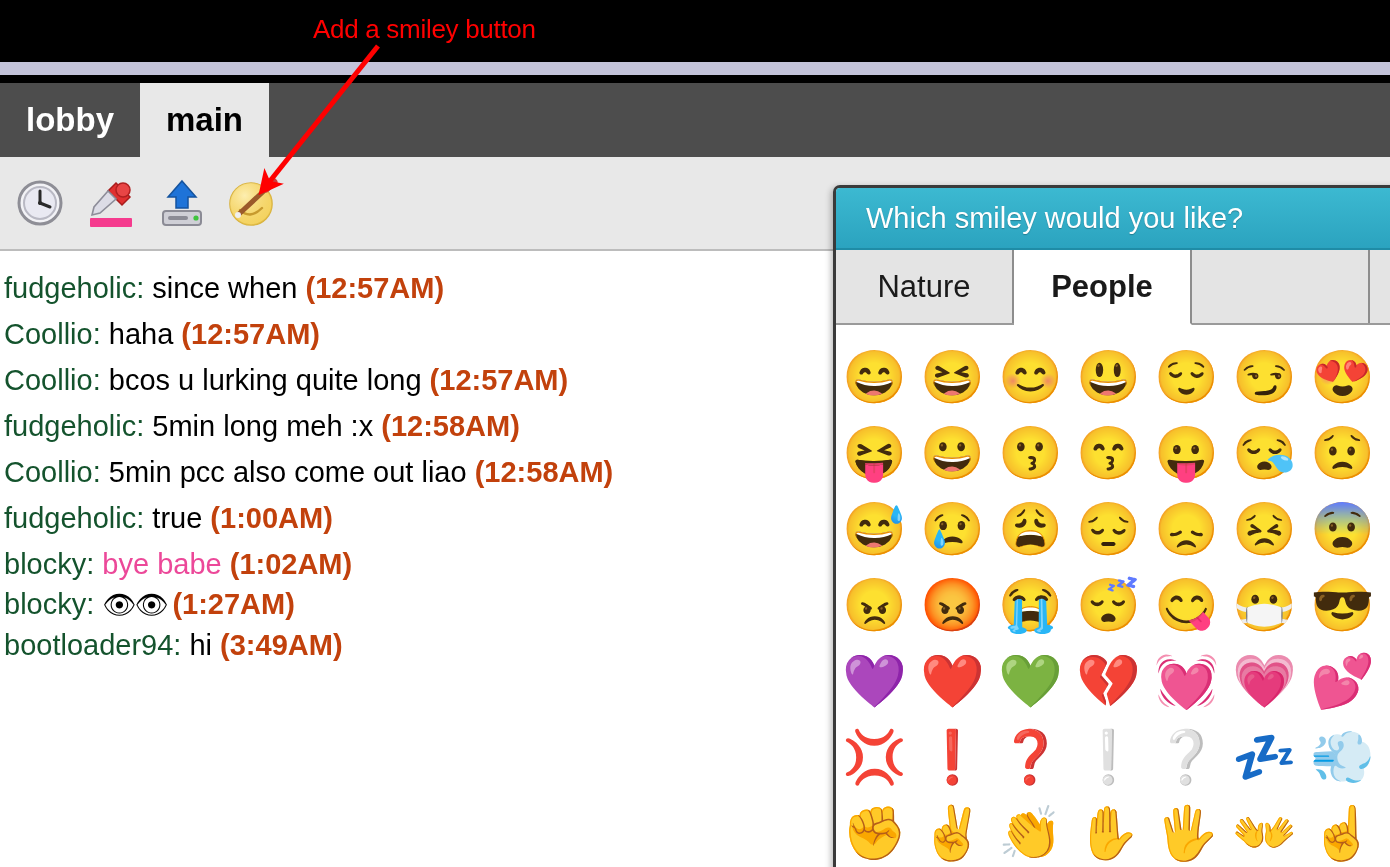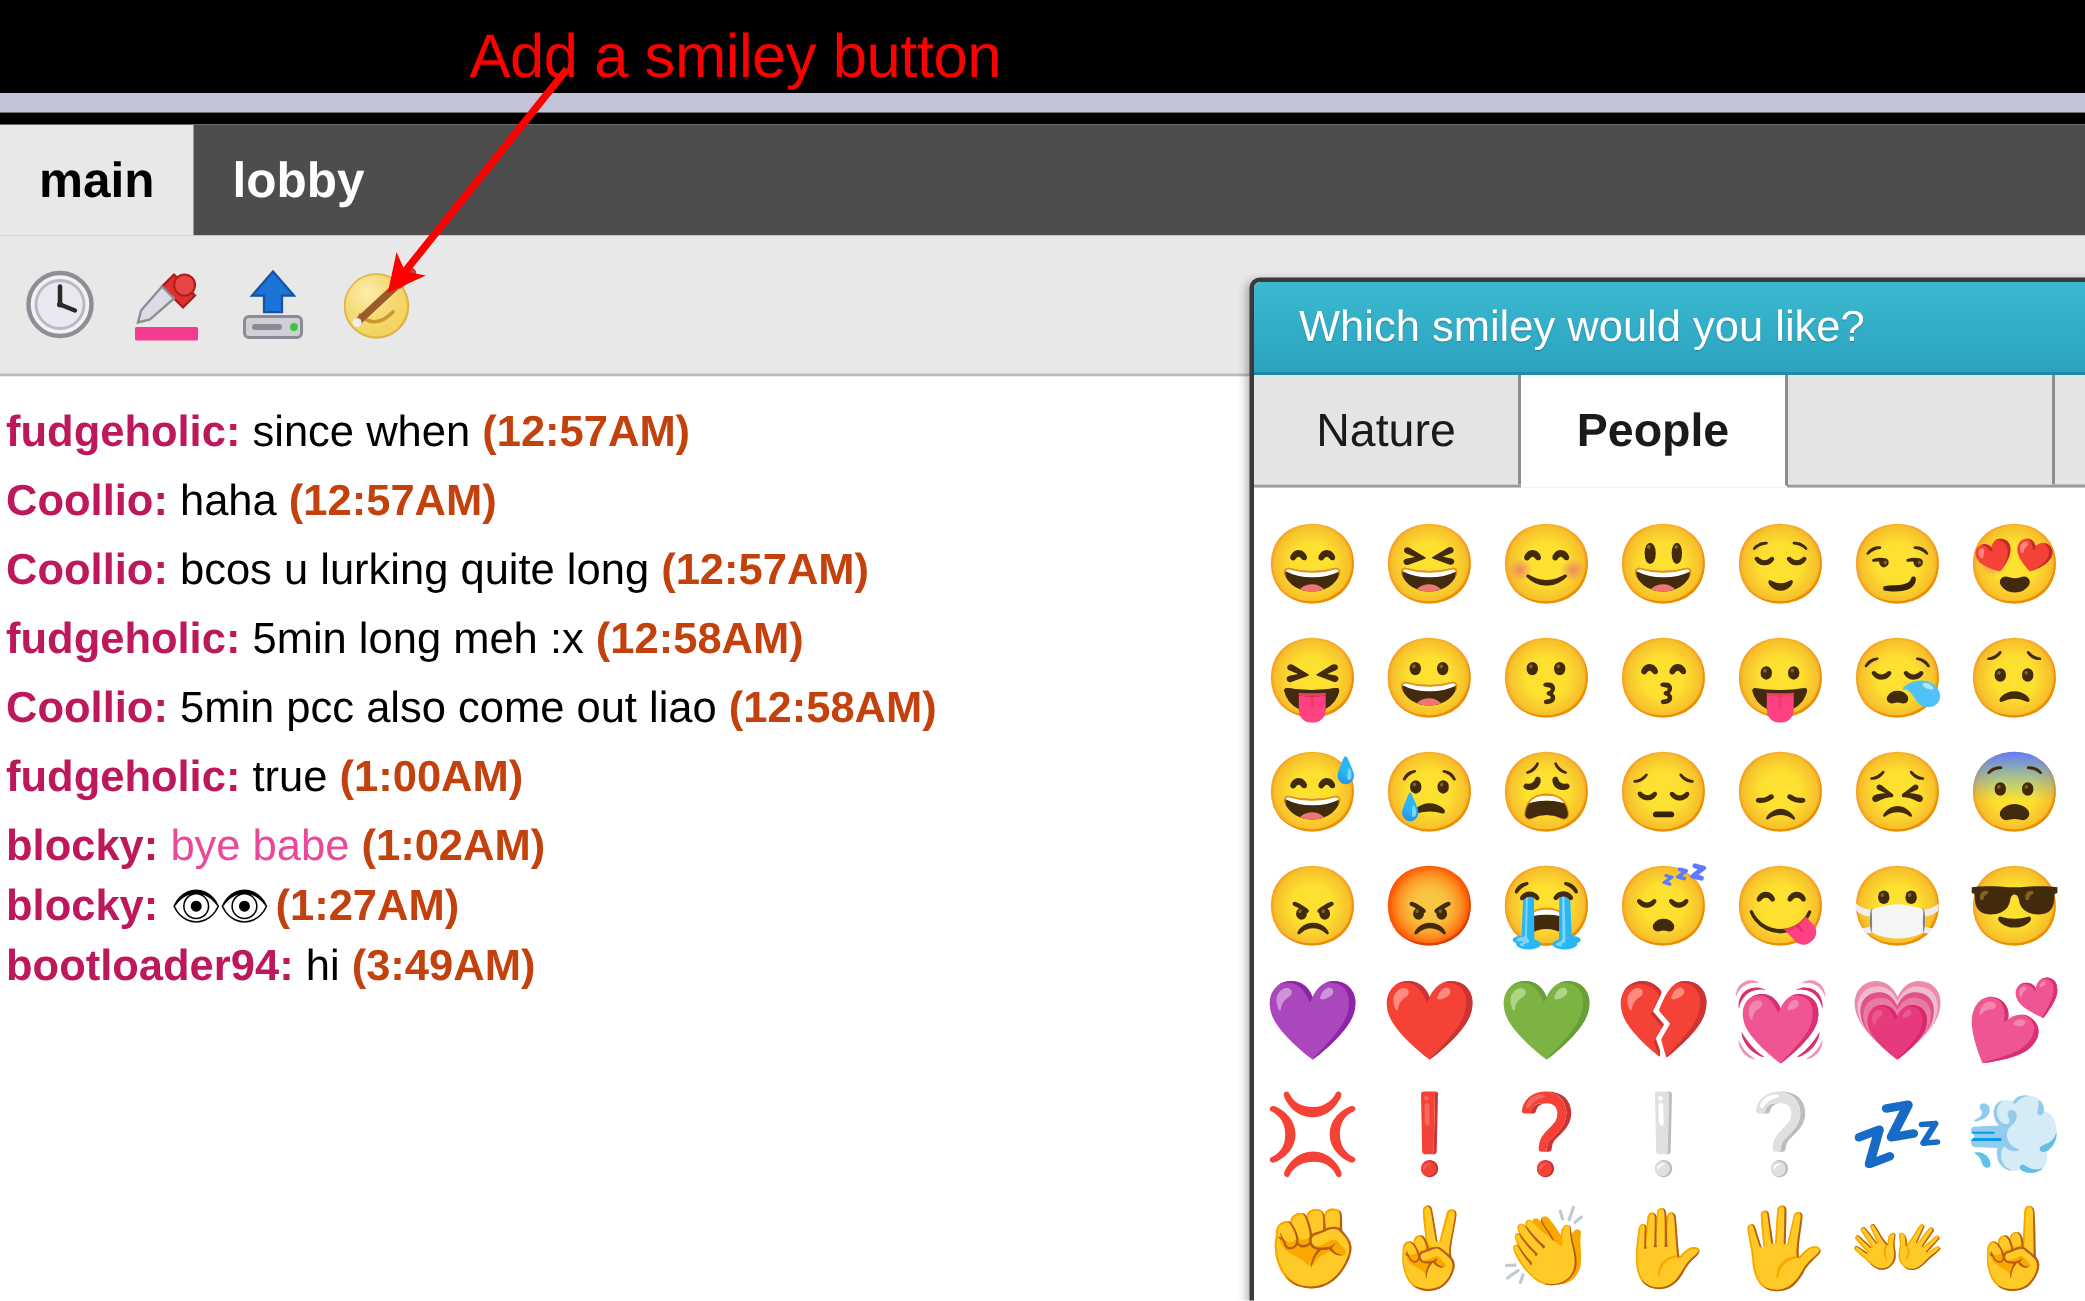--- a/index.html
+++ b/index.html
@@ -27,21 +27,21 @@
     width: 1390px;
     height: 62px;
     background: #000000;
     z-index: 40;
   }
   .annotation-text {
     position: absolute;
     left: 313px;
     top: 14px;
     color: #ff0000;
-    font-size: 41px;
+    font-size: 26px;
     font-weight: 400;
     font-family: "Liberation Sans", sans-serif;
     letter-spacing: -0.3px;
     white-space: nowrap;
   }
 
   
   .lavender-strip {
     position: absolute;
     left: 0; top: 62px;
@@ -135,22 +135,22 @@
     overflow: hidden;
   }
   .chat-line {
     font-size: 29px;
     line-height: 46px;
     white-space: nowrap;
     padding-left: 4px;
     font-family: "Liberation Sans", sans-serif;
   }
   .chat-nick {
-    font-weight: bold;
-    color: #be185d;
+    font-weight: normal;
+    color: #14532d;
   }
   .chat-body {
     color: #000000;
   }
   .chat-body.highlight {
     color: #ec4899;
   }
   .chat-time {
     color: #c2410c;
     font-weight: bold;
@@ -238,25 +238,25 @@
   }
 </style>
 </head>
 <body>
 
 <div id="root">
 
   <div class="app-window">
 
     <div class="room-tabbar">
+      <div class="room-tab">
+        <span>lobby</span>
+      </div>
       <div class="room-tab active">
         <span>main</span>
-      </div>
-      <div class="room-tab">
-        <span>lobby</span>
       </div>
     </div>
 
     <div class="chat-toolbar">
 
       <div class="toolbar-btn">
         <span>
           <svg width="48" height="48" viewBox="0 0 48 48">
             <circle cx="24" cy="24" r="21" fill="#f2f2f6" stroke="#8e8e96" stroke-width="3"></circle>
             <circle cx="24" cy="24" r="16" fill="#e9e9f2" stroke="#b9b9c4" stroke-width="2"></circle>

